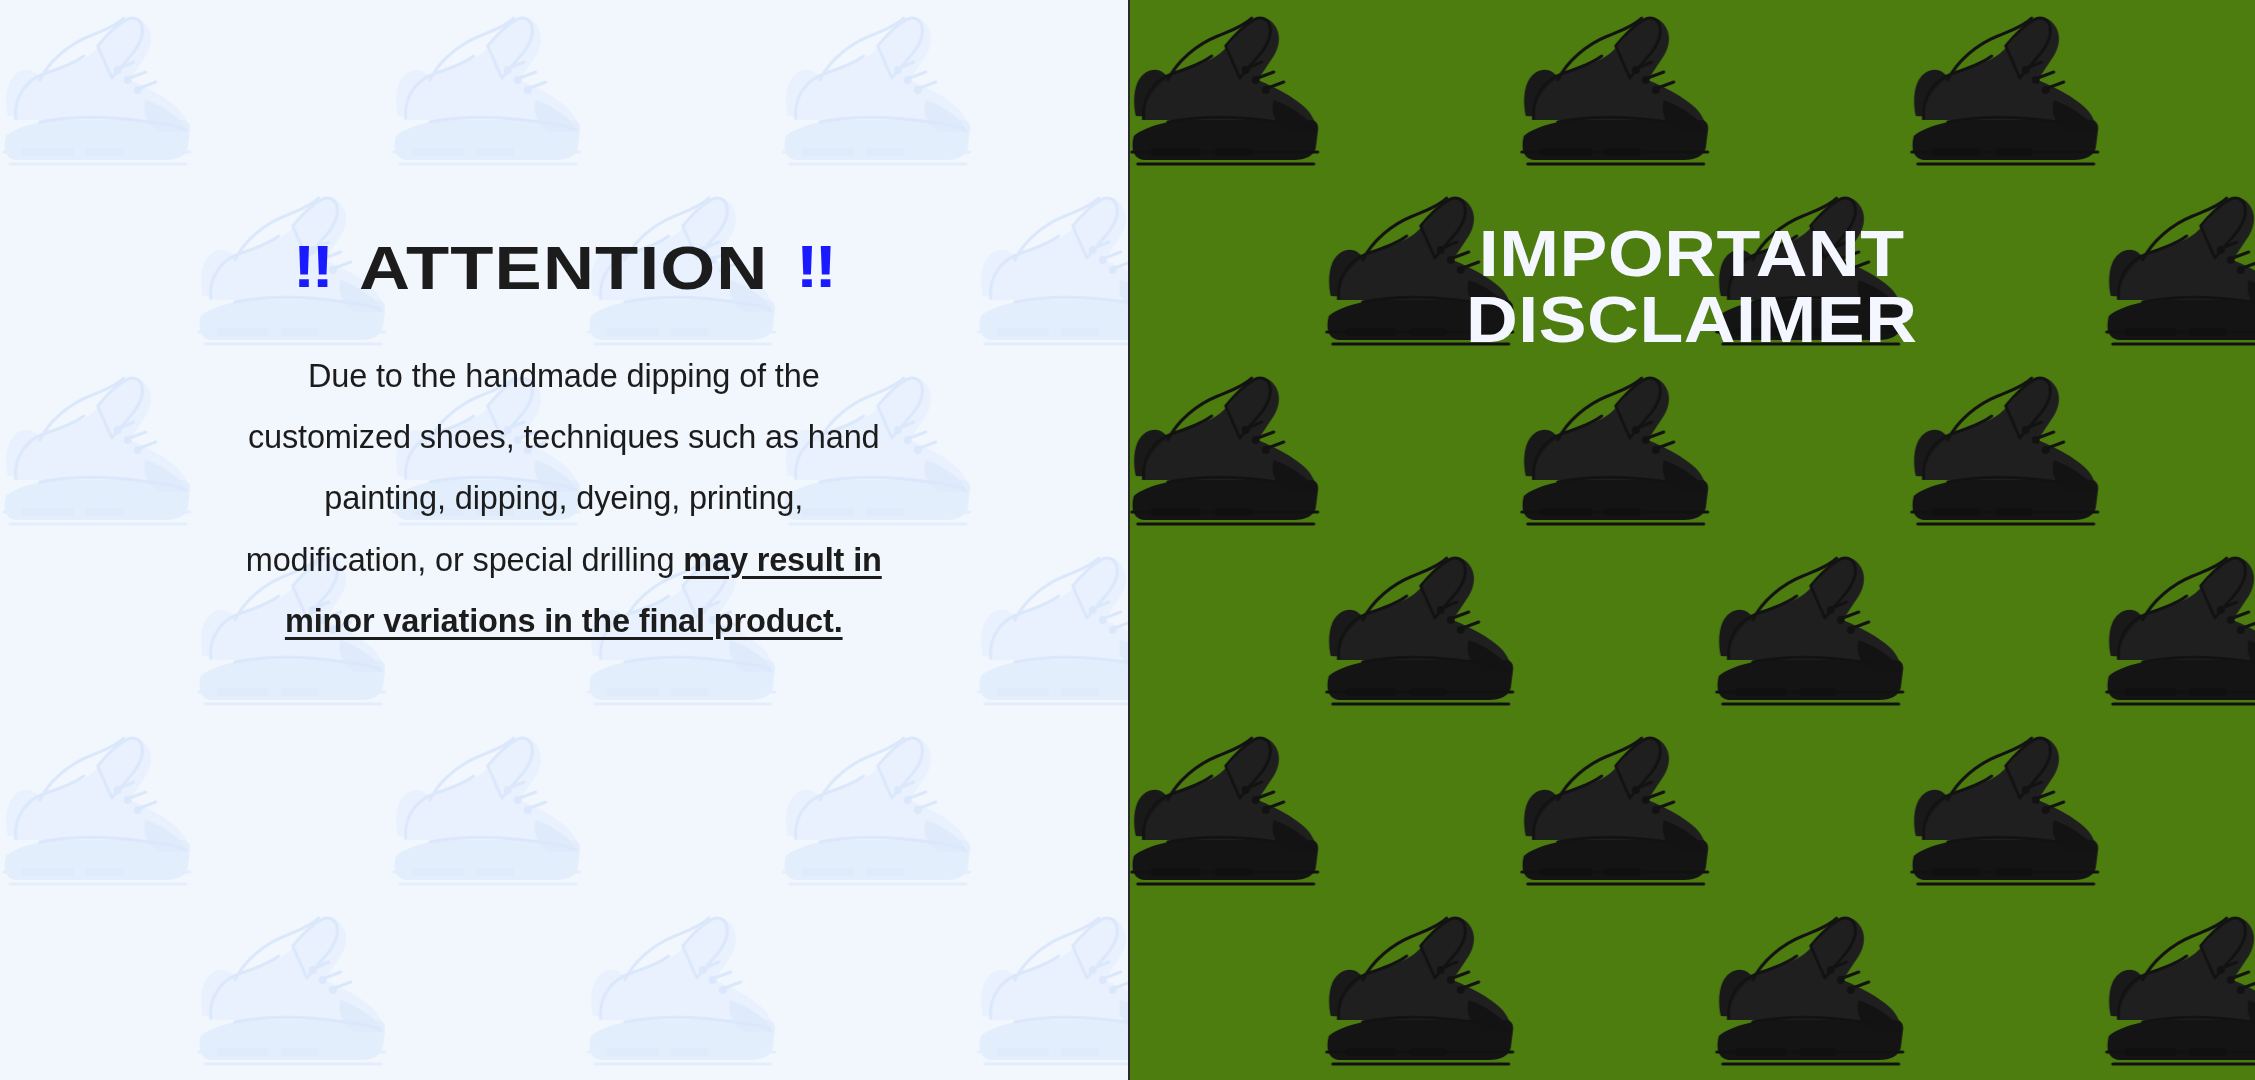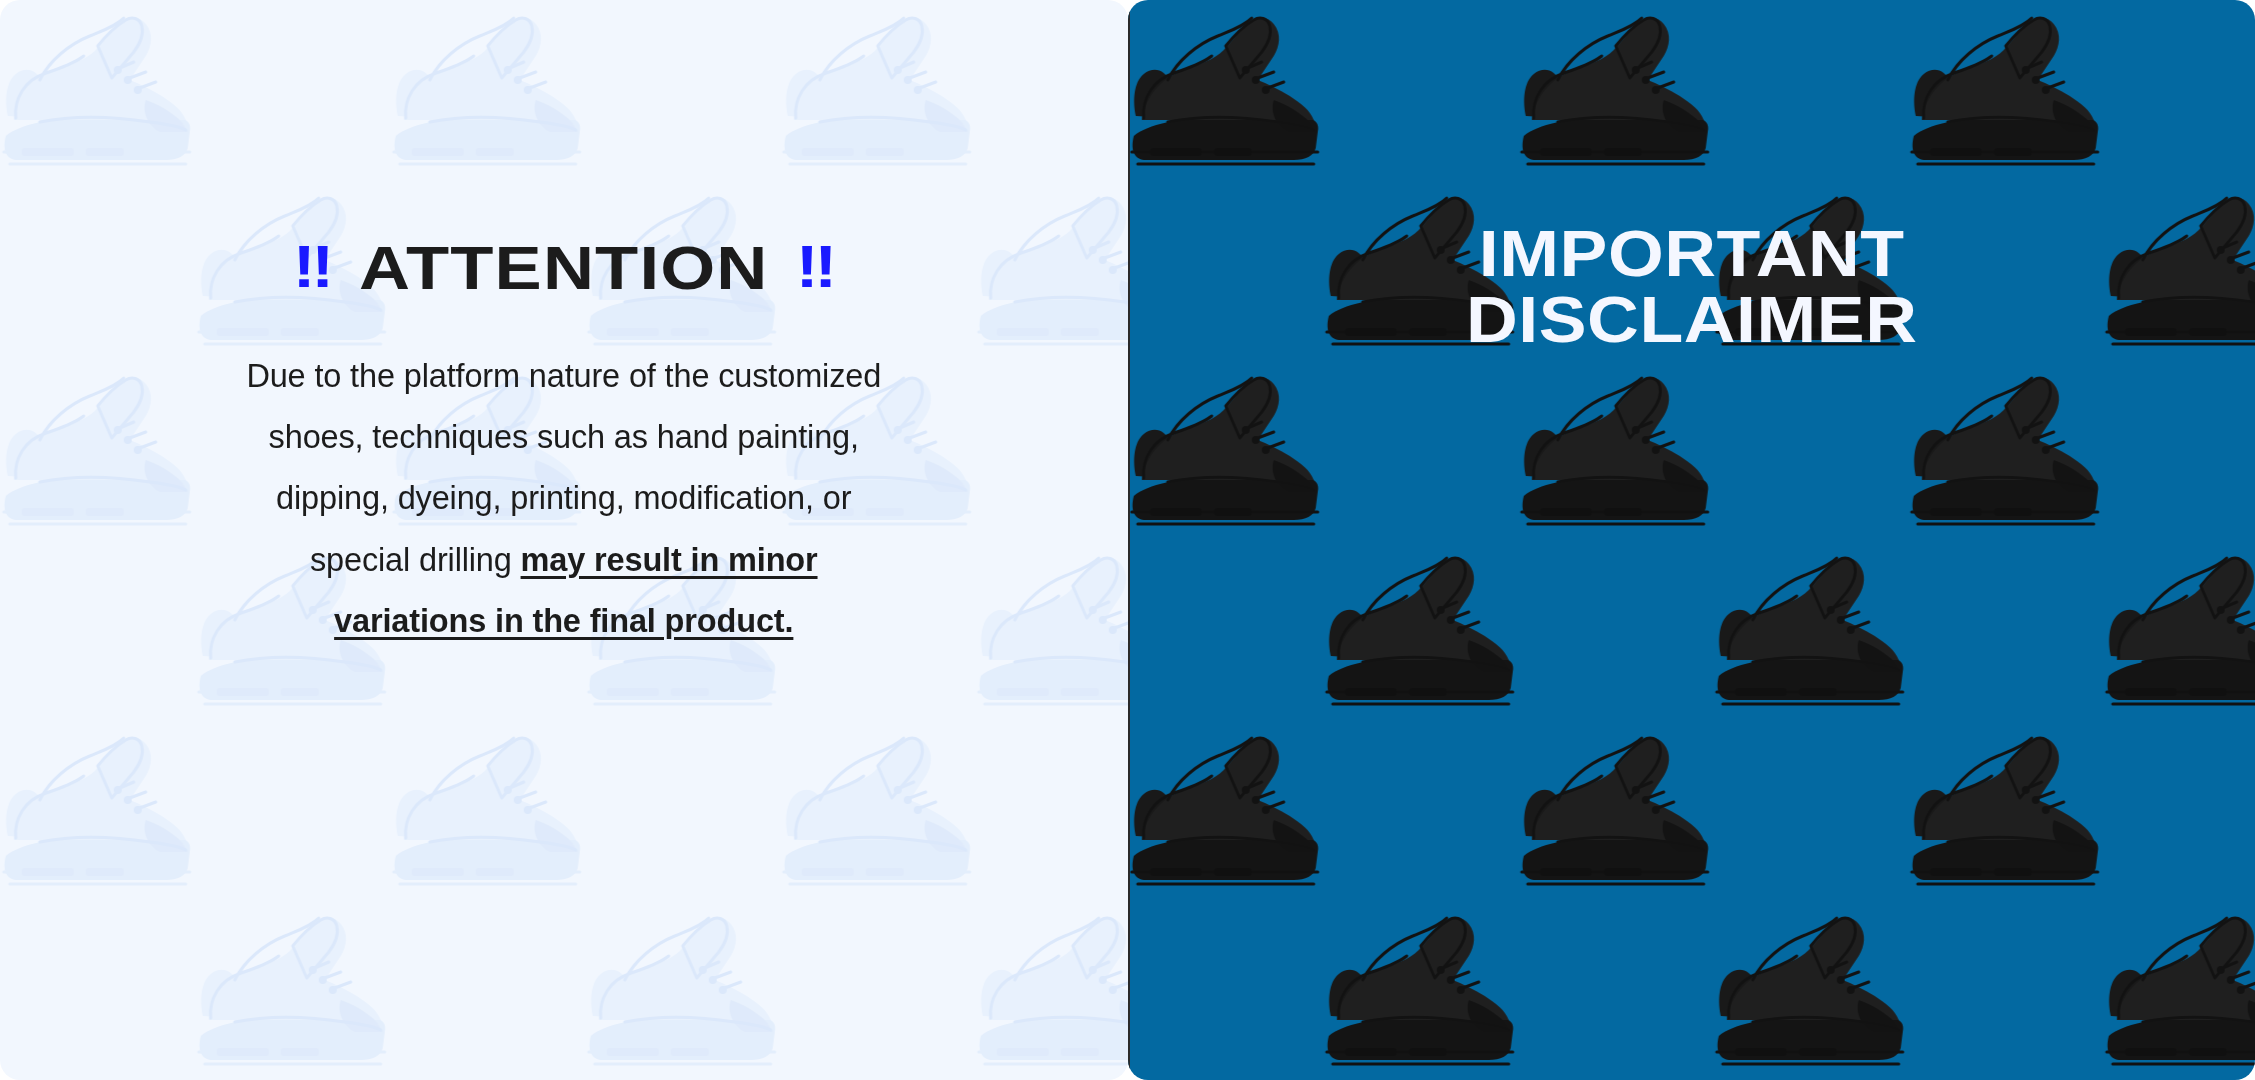--- a/index.html
+++ b/index.html
@@ -25,21 +25,20 @@
 
   
   .panel {
     position: relative;
     width: 50%;
     height: 100%;
     overflow: hidden;
     display: flex;
     align-items: flex-start;
     justify-content: center;
-    border-radius: 20px;
   }
 
   .panel-bg {
     position: absolute;
     inset: 0;
     width: 100%;
     height: 100%;
     z-index: 0;
     pointer-events: none;
   }
@@ -93,21 +92,21 @@
 
   .attention-body .emph {
     font-weight: 700;
     text-decoration: underline;
     text-decoration-thickness: 2.5px;
     text-underline-offset: 5px;
   }
 
   
   .panel-dark {
-    background: #0369a1;
+    background: #4d7c0f;
   }
 
   .panel-dark .panel-content {
     padding-top: 222px;
   }
 
   .disclaimer-heading {
     font-family: "Liberation Sans", sans-serif;
     font-weight: 700;
     font-size: 64px;
@@ -202,21 +201,21 @@
       </defs>
       <rect x="-200" y="-200" width="1600" height="1600" fill="url(#pat-light)"></rect>
     </svg>
 
     <div class="panel-content">
 
       <h1 class="attention-heading">
         <span class="bang bang-left">‼</span><span>ATTENTION</span><span class="bang bang-right">‼</span>
       </h1>
 
-      <p class="attention-body"><span>Due to the platform nature of the customized shoes, techniques such as hand painting, dipping, dyeing, printing, modification, or special drilling </span><span class="emph">may result in minor variations in the final product.</span></p>
+      <p class="attention-body"><span>Due to the handmade dipping of the customized shoes, techniques such as hand painting, dipping, dyeing, printing, modification, or special drilling </span><span class="emph">may result in minor variations in the final product.</span></p>
 
     </div>
   </section>
 
   <section class="panel panel-dark">
     <div class="seam"></div>
 
     <svg class="panel-bg" viewBox="0 0 1128 1080" preserveAspectRatio="xMidYMid slice" aria-hidden="true">
       <defs>
         <g id="sneaker-dark">

